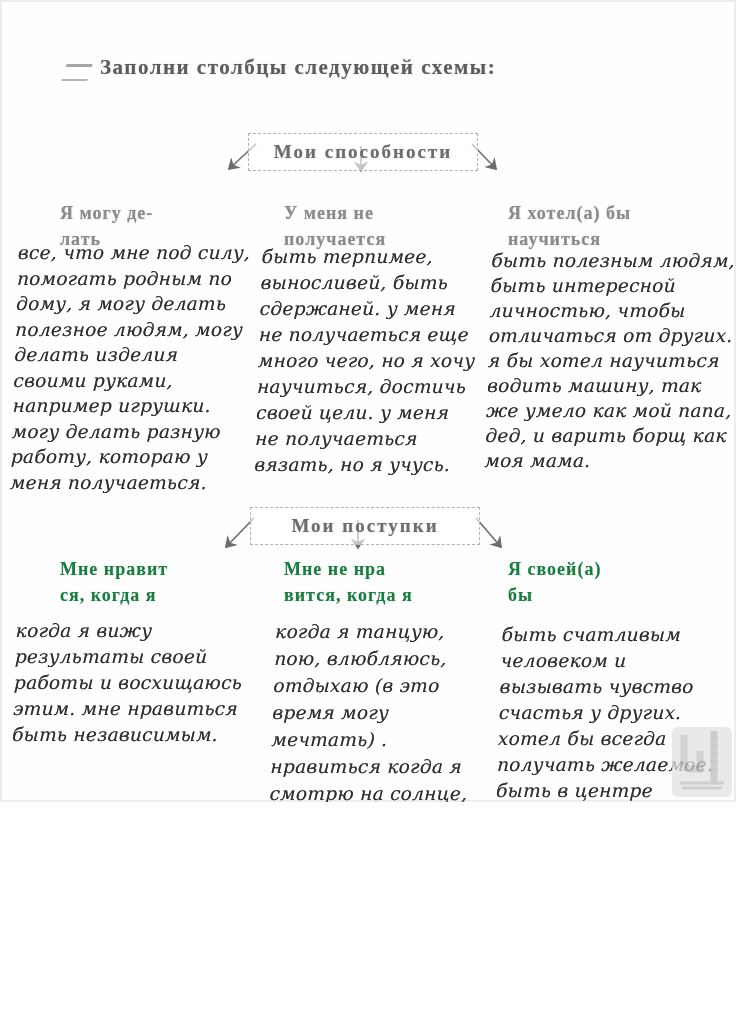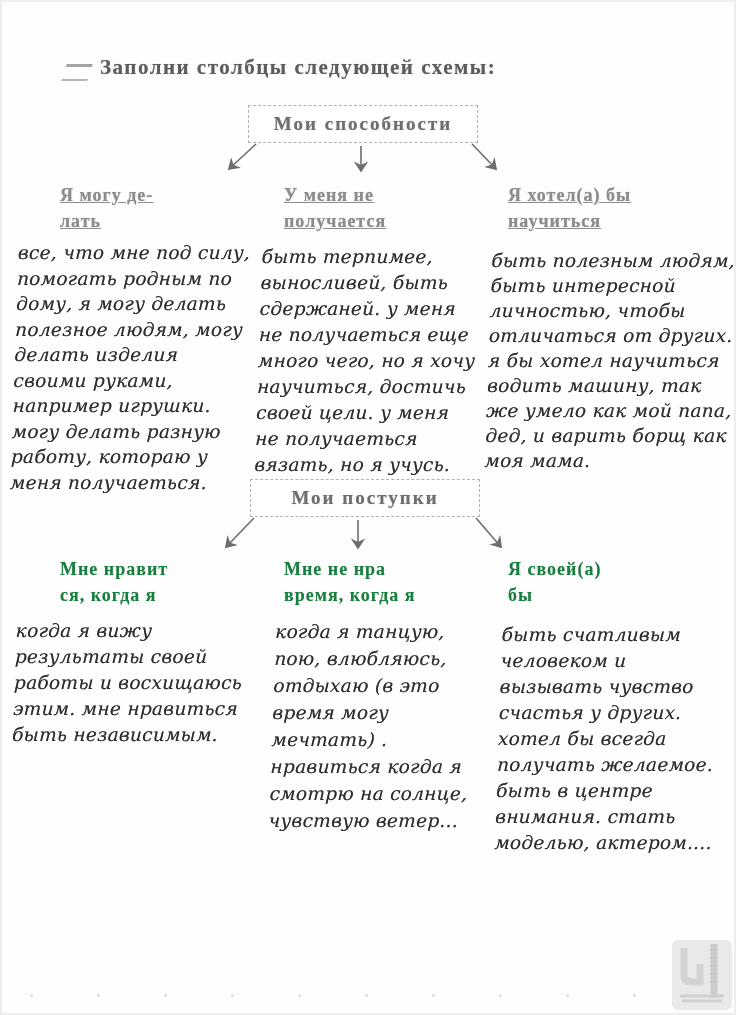--- a/index.html
+++ b/index.html
@@ -1,46 +1,46 @@
 <!DOCTYPE html>
 <html lang="ru"><head>
 <meta charset="utf-8">
 <style>
   html,body{margin:0;padding:0;background:#fff;}
   .page{
-    position:relative;width:736px;height:1015px;background:#fefefe;
+    position:relative;width:736px;height:802px;background:#fefefe;
     font-family:"Liberation Serif", serif;overflow:hidden;
     box-shadow:inset 0 0 0 2px #ededed;
   }
   
   .print{
     color:#6a6a6a;font-weight:bold;letter-spacing:1.5px;
     text-shadow:0 0 1px rgba(110,110,110,.55);
     white-space:pre-line;
   }
   .title{
     position:absolute;left:100px;top:55px;font-size:21px;color:#5d5d5d;
   }
   .task-marker{
     position:absolute;left:64px;top:64px;width:26px;height:12px;
     border-top:3px solid #8f8f8f;border-bottom:2px solid #a5a5a5;
     transform:skewX(-18deg);opacity:.8;
   }
   .schema-box{
     position:absolute;width:228px;height:36px;
     border:1px dashed #b2b2b2;background:rgba(255,255,255,.6);
-    display:flex;align-items:center;justify-content:center;
+    display:flex;align-items:center;justify-content:center;margin-top:28px;
   }
   .schema-box .print{font-size:19px;letter-spacing:2px;color:#6e6e6e;}
   .box-abilities{left:248px;top:105px;}
   .box-actions{left:250px;top:479px;font-family:Liberation Serif, serif;}
   .colhead{
     position:absolute;font-size:18px;line-height:26px;letter-spacing:1px;
   }
-  .row1 .colhead{top:182px;color:#8c8c8c;text-decoration:underline;}
+  .row1 .colhead{top:200px;color:#8c8c8c;}
   .row2 .colhead{top:556px;color:#15803d;text-shadow:0 0 1px rgba(150,150,150,.5);}
   .ch1{left:60px;}  .ch2{left:284px;} .ch3{left:508px;}
   
   .hand{
     position:absolute;
     font-family:"DejaVu Serif", serif;font-style:italic;
     color:#2d2d2d;font-size:18.5px;line-height:25.5px;letter-spacing:.3px;
     white-space:pre-line;text-shadow:0 0 .6px rgba(40,40,40,.6);
     transform:skewX(-2deg);
   }
@@ -124,21 +124,21 @@
   </div>
 
   <div class="schema-box box-actions">
     <span class="print">Мои поступки</span>
   </div>
 
   <div class="row2">
     <div class="colhead print ch1">Мне нравит
 ся, когда я</div>
     <div class="colhead print ch2">Мне не нра
-время, когда я</div>
+вится, когда я</div>
     <div class="colhead print ch3">Я своей(а)
 бы</div>
 
     <div class="hand hw-b1">когда я вижу
 результаты своей
 работы и восхищаюсь
 этим. мне нравиться
 быть независимым.</div>
     <div class="hand hw-b2">когда я танцую,
 пою, влюбляюсь,

